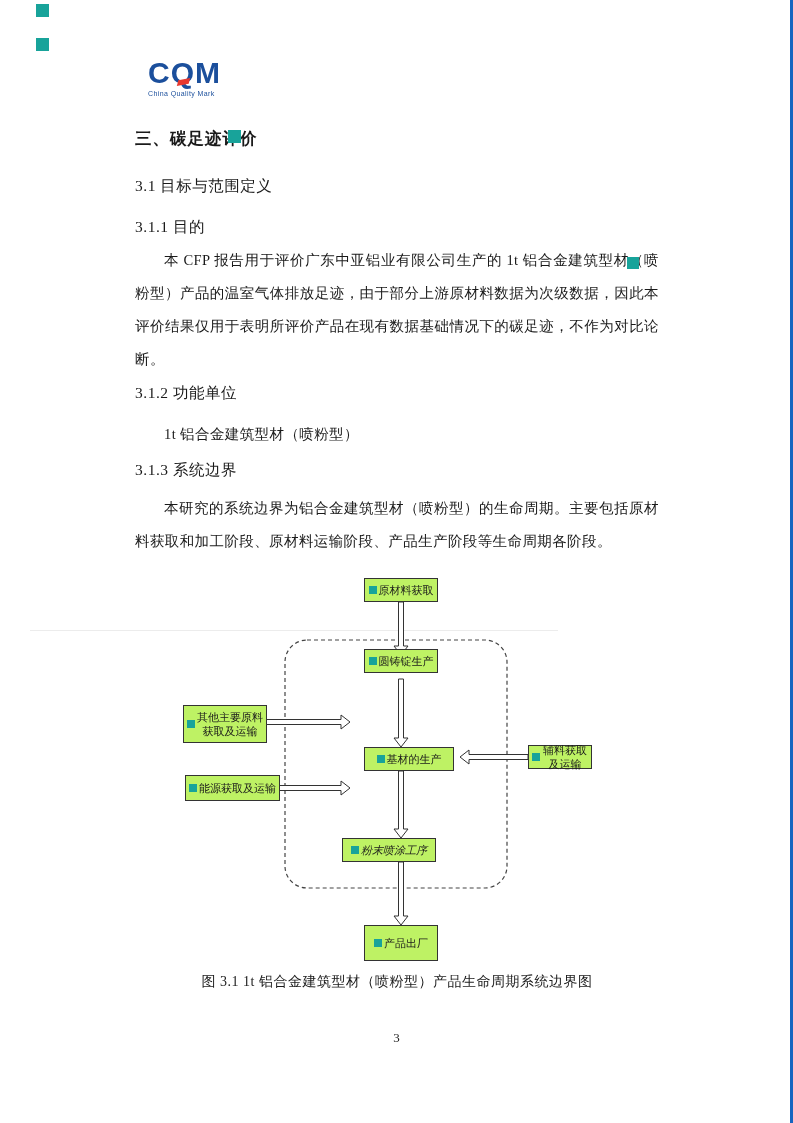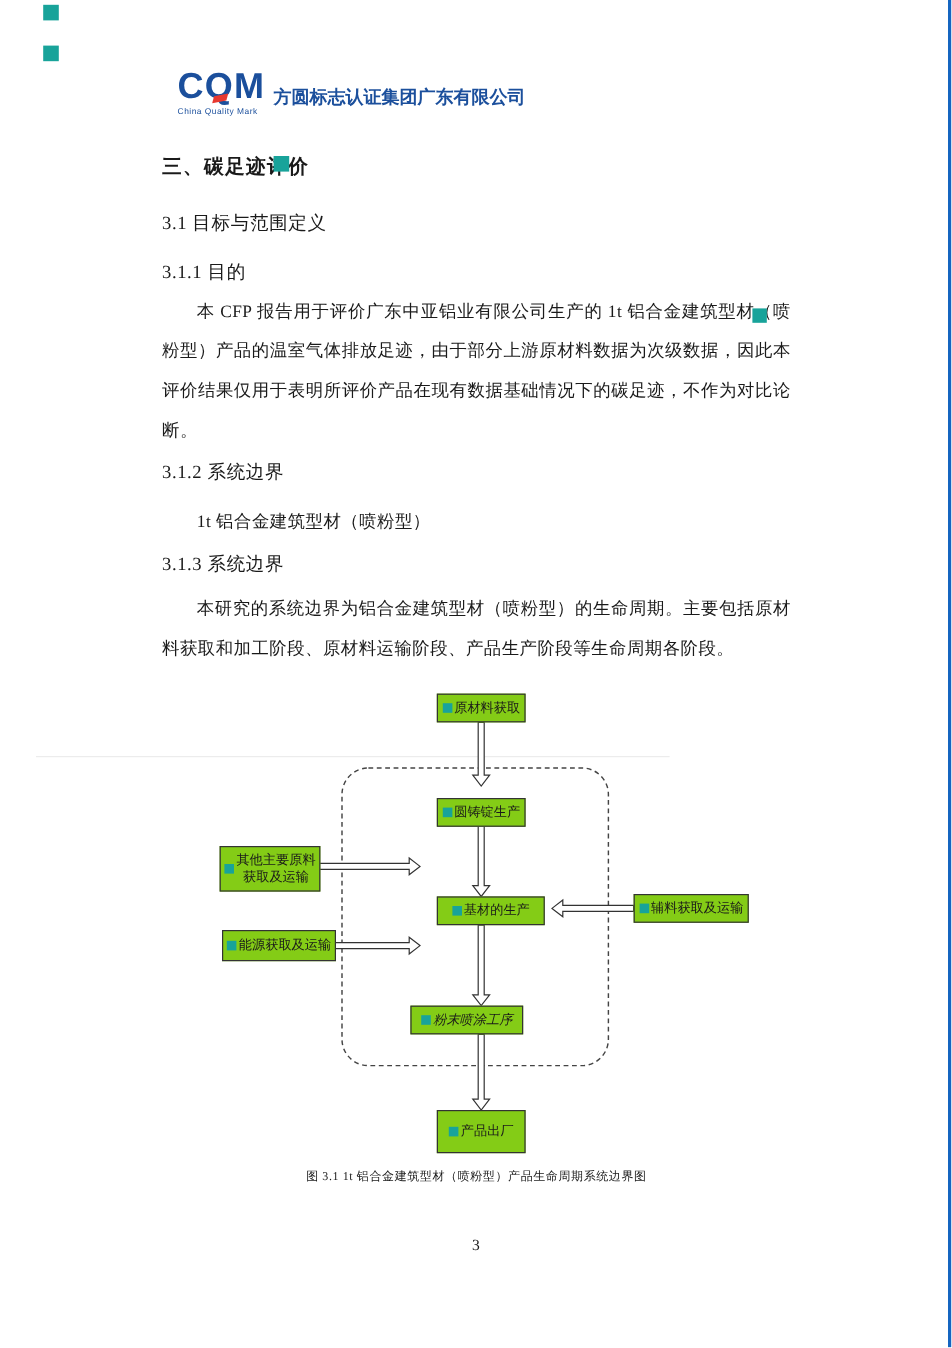--- a/index.html
+++ b/index.html
@@ -6,21 +6,21 @@
   .page {
     position:relative; width:793px; height:1123px; margin:0 auto;
     background:#ffffff; overflow:hidden;
     font-family:"Liberation Serif","DejaVu Serif",serif; color:#1a1a1a;
   }
   .edge-line { position:absolute; right:0; top:0; width:3px; height:1123px; background:#1565c0; }
   .scan-line { position:absolute; left:30px; top:630px; width:528px; height:1px; background:#ececec; }
   .mark { position:absolute; background:#18a39a; }
 
   
-  .logo-row { position:absolute; left:148px; top:58px; display:flex; align-items:center; gap:8px; }
+  .logo-row { position:absolute; left:148px; top:58px; display:flex; align-items:flex-end; gap:24px; }
   .logo-block { position:relative; width:72px; }
   .logo-acronym {
     font-family:"Liberation Sans","DejaVu Sans",sans-serif; font-weight:900;
     font-size:30px; line-height:30px; color:#1b4f9c; letter-spacing:1px;
   }
   .logo-red {
     position:absolute; left:30px; top:21px; width:11px; height:6px;
     background:#e8392f; transform:skewX(-25deg) rotate(-12deg);
   }
   .logo-tagline {
@@ -47,59 +47,58 @@
     line-height:33px; text-align:justify; text-indent:2em; letter-spacing:0.4px;
   }
   .p-purpose { top:244px; }
   .p-boundary { top:492px;font-family:Liberation Serif, serif; }
   .fu-line { position:absolute; left:135px; top:425px; font-size:14.5px; text-indent:2em; letter-spacing:0.4px; }
 
   
   .figure { position:absolute; left:150px; top:565px; width:500px; height:400px; }
   .figure svg { position:absolute; left:0; top:0; }
   .fbox {
-    position:absolute; box-sizing:border-box; border:1px solid #333; background:#84cc16;
+    position:absolute; box-sizing:border-box; border:1px solid #333; background:#bef264;
     display:flex; align-items:center; justify-content:center; text-align:center;
     font-size:11px; line-height:1.3; padding:2px 3px; gap:2px;
   }
   .tick { width:8px; height:8px; background:#18a39a; flex:0 0 auto; }
   .fbox span.lbl { display:inline-block; }
 
-  .caption { position:absolute; left:135px; top:973px; width:524px; text-align:center; font-size:10px; letter-spacing:0.5px; }
+  .caption { position:absolute; left:135px; top:973px; width:524px; text-align:center; font-size:14px; letter-spacing:0.5px; }
   .pageno { position:absolute; left:0; top:1030px; width:793px; text-align:center; font-size:13px; }
 </style>
 </head>
 <body>
 
 <div class="page">
 
   <div class="edge-line"></div>
 
   <div class="mark" style="left:36px; top:4px; width:13px; height:13px;"></div>
   <div class="mark" style="left:36px; top:38px; width:13px; height:13px;"></div>
 
   <div class="logo-row">
     <div class="logo-block">
       <div class="logo-acronym">CQM</div>
       <div class="logo-red"></div>
       <div class="logo-tagline">China Quality Mark</div>
     </div>
-    <div class="logo-company">方圆标志认证集团广东有限公司</div>
   </div>
 
   <div class="h1">三、碳足迹评价</div>
   <div class="mark" style="left:228px; top:130px; width:13px; height:13px;"></div>
 
   <div class="hs s31">3.1 目标与范围定义</div>
   <div class="hs s311">3.1.1 目的</div>
 
   <div class="para p-purpose">本 CFP 报告用于评价广东中亚铝业有限公司生产的 1t 铝合金建筑型材（喷粉型）产品的温室气体排放足迹，由于部分上游原材料数据为次级数据，因此本评价结果仅用于表明所评价产品在现有数据基础情况下的碳足迹，不作为对比论断。</div>
   <div class="mark" style="left:627px; top:257px; width:12px; height:12px;"></div>
 
-  <div class="hs s312">3.1.2 系统边界</div>
+  <div class="hs s312">3.1.2 功能单位</div>
   <div class="fu-line">1t 铝合金建筑型材（喷粉型）</div>
 
   <div class="hs s313">3.1.3 系统边界</div>
   <div class="para p-boundary">本研究的系统边界为铝合金建筑型材（喷粉型）的生命周期。主要包括原材料获取和加工阶段、原材料运输阶段、产品生产阶段等生命周期各阶段。</div>
 
   <div class="scan-line"></div>
 
   <div class="figure">
     <svg width="500" height="400" viewBox="0 0 500 400">
       <rect x="135" y="75" width="222" height="248" rx="22" fill="none" stroke="#444" stroke-width="1.2" stroke-dasharray="4 3"></rect>
@@ -109,33 +108,33 @@
       <path d="M248.5,297 L253.5,297 L253.5,351 L258,351 L251,360 L244,351 L248.5,351 Z" fill="#fff" stroke="#333" stroke-width="1"></path>
       <path d="M115,154.5 L191,154.5 L191,150 L200,157 L191,164 L191,159.5 L115,159.5 Z" fill="#fff" stroke="#333" stroke-width="1"></path>
       <path d="M115,220.5 L191,220.5 L191,216 L200,223 L191,230 L191,225.5 L115,225.5 Z" fill="#fff" stroke="#333" stroke-width="1"></path>
       <path d="M378,189.5 L319,189.5 L319,185 L310,192 L319,199 L319,194.5 L378,194.5 Z" fill="#fff" stroke="#333" stroke-width="1"></path>
     </svg>
 
     <div class="fbox" style="left:214px; top:13px; width:74px; height:24px;">
       <span class="tick"></span>
       <span class="lbl">原材料获取</span>
     </div>
-    <div class="fbox" style="left:214px; top:100px; width:74px; height:24px;">
+    <div class="fbox" style="left:214px; top:84px; width:74px; height:24px;">
       <span class="tick"></span>
       <span class="lbl">圆铸锭生产</span>
     </div>
     <div class="fbox" style="left:33px; top:140px; width:84px; height:38px;">
       <span class="tick"></span>
       <span class="lbl">其他主要原料获取及运输</span>
     </div>
     <div class="fbox" style="left:214px; top:182px; width:90px; height:24px;">
       <span class="tick"></span>
       <span class="lbl">基材的生产</span>
     </div>
-    <div class="fbox" style="left:378px; top:180px; width:96px; height:24px;">
+    <div class="fbox" style="left:378px; top:180px; width:64px; height:24px;">
       <span class="tick"></span>
       <span class="lbl">辅料获取及运输</span>
     </div>
     <div class="fbox" style="left:35px; top:210px; width:95px; height:26px;align-items:center;">
       <span class="tick"></span>
       <span class="lbl">能源获取及运输</span>
     </div>
     <div class="fbox" style="left:192px; top:273px; width:94px; height:24px;font-style:italic;">
       <span class="tick"></span>
       <span class="lbl">粉末喷涂工序</span>

